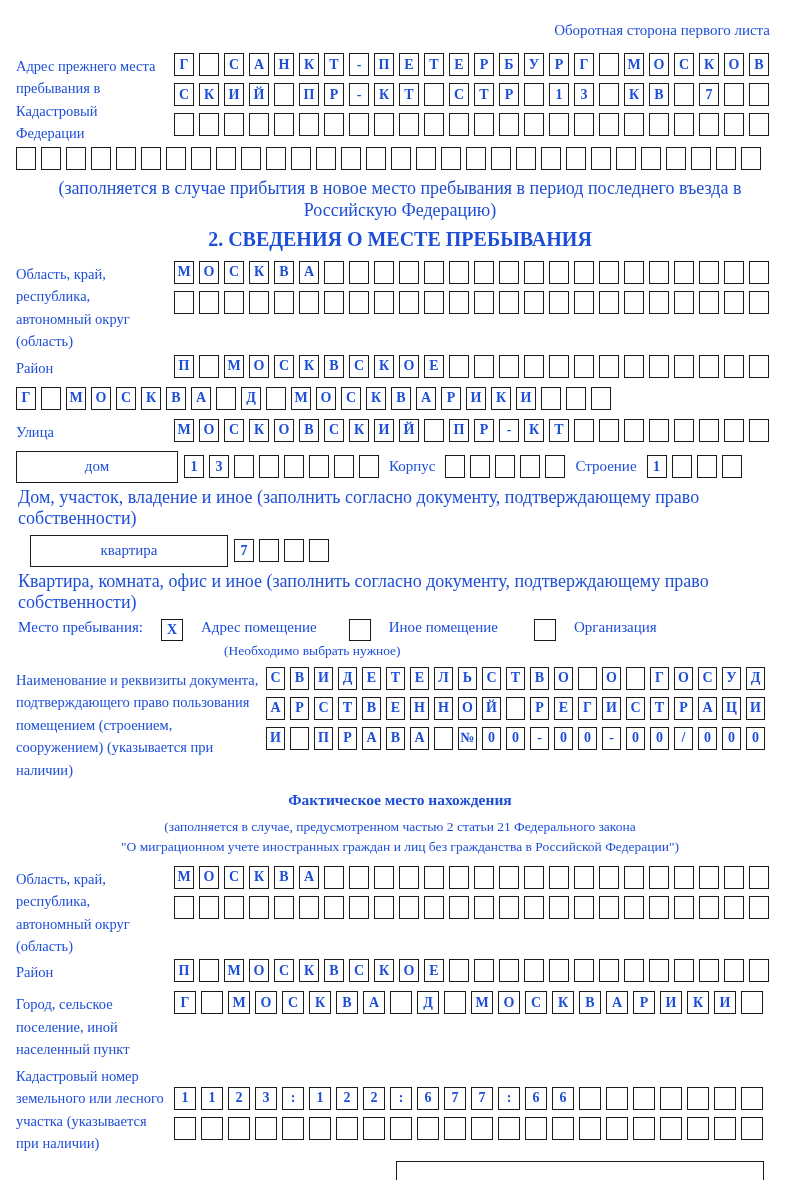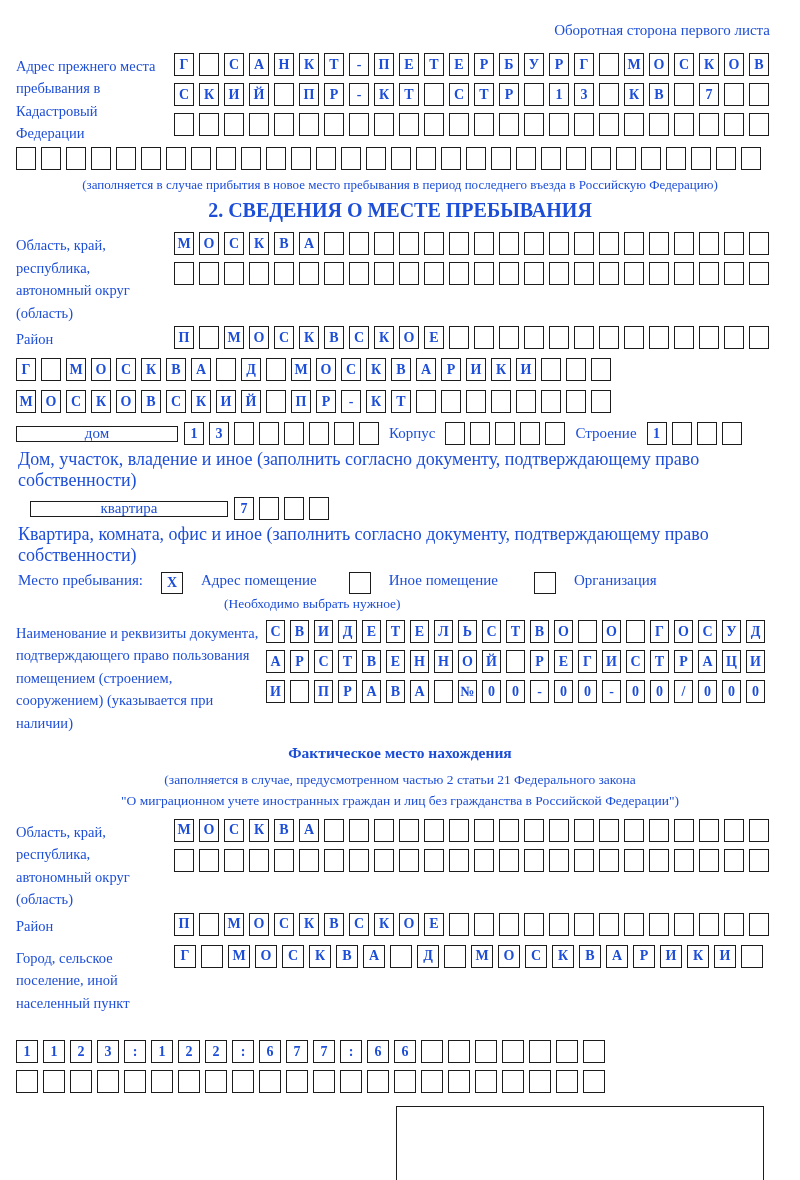--- a/index.html
+++ b/index.html
@@ -19,27 +19,27 @@
   .cell {
     width:20px; height:23px; flex:none;
     border:1.5px solid #1c1c1c;
     display:flex; align-items:center; justify-content:center;
     font-size:14px; font-weight:bold;
   }
   .box-row.full { margin-left:0; }
   .box-row.narrow .cell { width:19px; }
   .box-row.wide .cell { width:22px; }
 
-  .caption { font-size:13px; line-height:1.25; }
+  .caption { font-size:18px; line-height:1.25; }
   .caption.center { text-align:center; margin:2px 0 6px 0; }
   .section-title { text-align:center; font-weight:bold; font-size:20px; margin:6px 0 10px 0; }
 
   .house-row { display:flex; align-items:center; gap:6px; margin-bottom:4px; }
   .type-box {
-    height:16px; border:1.5px solid #1c1c1c;
+    height:32px; border:1.5px solid #1c1c1c;
     display:flex; align-items:center; justify-content:center; font-size:15px;
   }
   .type-box.house { width:162px; }
   .type-box.apt { width:198px; margin-left:14px; }
   .inline-label { font-size:15px; padding:0 4px; }
   .house-row .box-row { margin-bottom:0; }
   .under-caption { font-size:18px; margin:0 0 6px 2px; }
 
   .check-row { display:flex; align-items:flex-start; gap:18px; margin:4px 0 2px 2px; font-size:15px; }
   .checkbox {
@@ -300,20 +300,21 @@
           <span class="cell">К</span>
           <span class="cell">И</span>
           <span class="cell"></span>
           <span class="cell"></span>
           <span class="cell"></span>
         </div>
     </div>
   </div>
 
   <div class="field-row">
+    <div class="field-label">Улица</div>
     <div class="rows">
       <div class="box-row">
           <span class="cell">М</span>
           <span class="cell">О</span>
           <span class="cell">С</span>
           <span class="cell">К</span>
           <span class="cell">О</span>
           <span class="cell">В</span>
           <span class="cell">С</span>
           <span class="cell">К</span>
@@ -584,20 +585,21 @@
           <span class="cell">Р</span>
           <span class="cell">И</span>
           <span class="cell">К</span>
           <span class="cell">И</span>
           <span class="cell"></span>
         </div>
     </div>
   </div>
 
   <div class="field-row">
+    <div class="field-label">Кадастровый номер земельного или лесного участка (указывается при наличии)</div>
     <div class="rows" style="padding-top:24px;">
       <div class="box-row wide">
           <span class="cell">1</span>
           <span class="cell">1</span>
           <span class="cell">2</span>
           <span class="cell">3</span>
           <span class="cell">:</span>
           <span class="cell">1</span>
           <span class="cell">2</span>
           <span class="cell">2</span>

